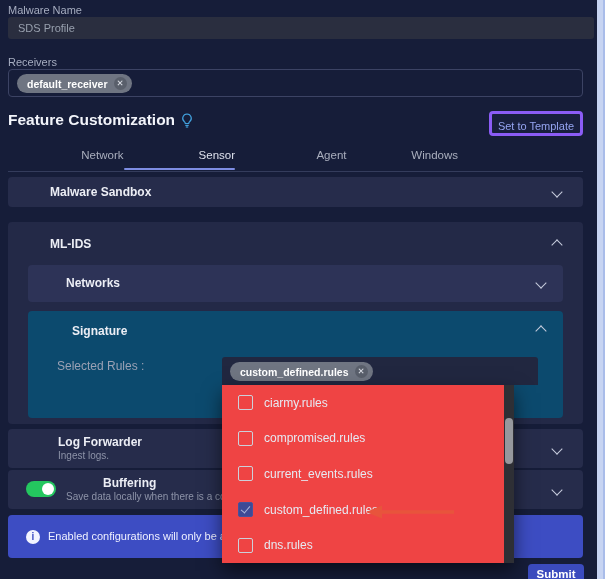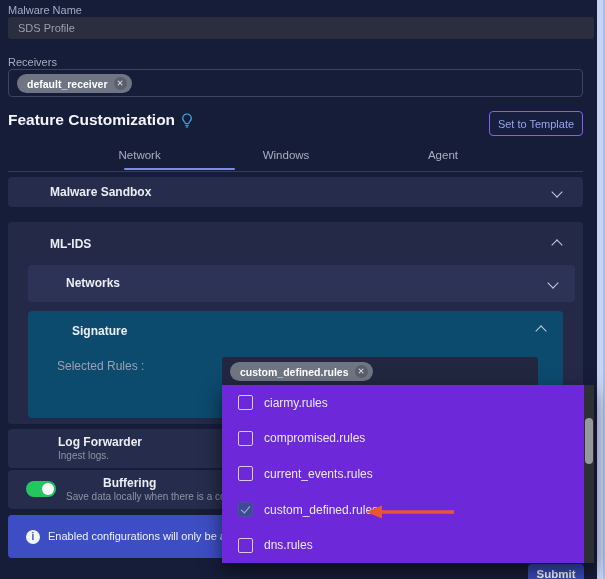--- a/index.html
+++ b/index.html
@@ -13,42 +13,42 @@
                  color:#98a0ae;font-size:11px;line-height:22px;padding-left:10px;box-sizing:border-box;}
   #receivers-label{left:8px;top:56px;}
   #receivers-box{left:8px;top:69px;width:575px;height:28px;border:1px solid #3c4364;border-radius:4px;box-sizing:border-box;}
   .chip{display:inline-flex;align-items:center;gap:6px;height:19px;background:#6f7582;border-radius:10px;
         padding:0 5px 0 10px;color:#fff;font-size:10.5px;font-weight:bold;}
   .chipx{display:inline-block;width:13px;height:13px;border-radius:50%;background:#595f6b;color:#dfe2e9;
          font-size:8.5px;line-height:13px;text-align:center;font-weight:normal;}
   #receivers-box .chip{position:absolute;left:8px;top:4px;}
   
   #fc-title{left:8px;top:111px;color:#f2f4fa;font-size:15.5px;font-weight:bold;display:flex;align-items:center;gap:6px;}
-  #set-template{left:489px;top:111px;width:94px;height:25px;border:1px solid #8b5cf6;border-radius:4px;
+  #set-template{left:489px;top:111px;width:94px;height:25px;border:3px solid #8b5cf6;border-radius:4px;
                 color:#95a4f0;font-size:11px;text-align:center;line-height:24px;box-sizing:border-box;background:rgba(32,40,78,.25);}
   
   #tabs{left:12px;top:143px;width:446px;height:26px;display:flex;}
   .tab{flex:1;text-align:right;color:#a9aebd;font-size:11.5px;line-height:24px;}
   .tab.active{color:#dde0ec;}
   #tab-underline{left:124px;top:168px;width:111px;height:2px;background:#7e8de3;border-radius:1px;}
   #tabline{left:8px;top:171px;width:575px;height:1px;background:rgba(145,155,200,.25);}
   
   .row{background:#262c4b;border-radius:4px;box-sizing:border-box;}
   .row-title{position:absolute;color:#eceef5;font-size:12px;font-weight:bold;}
   .chev{position:absolute;width:7px;height:7px;border-right:1.8px solid #c7ccdd;border-bottom:1.8px solid #c7ccdd;}
   .chev.down{transform:rotate(45deg);}
   .chev.up{transform:rotate(-135deg);}
   #malware-row{left:8px;top:177px;width:575px;height:30px;}
   #malware-row .row-title{left:42px;top:8px;}
   #malware-row .chev{right:22px;top:11px;}
   
   #mlids-panel{left:8px;top:222px;width:575px;height:202px;background:#232947;border-radius:4px;}
   #mlids-title{left:42px;top:15px;}
   #mlids-chev{right:22px;top:19px;}
-  #networks-row{position:absolute;left:20px;top:43px;width:535px;height:37px;background:#2d3357;border-radius:4px;padding-left:12px;}
+  #networks-row{position:absolute;left:20px;top:43px;width:535px;height:37px;background:#2d3357;border-radius:4px;}
   #networks-row .row-title{left:38px;top:11px;}
   #networks-row .chev{right:18px;top:14px;}
   #signature-panel{position:absolute;left:20px;top:89px;width:535px;height:107px;background:#0c4a6e;border-radius:4px;}
   #signature-panel .row-title{left:44px;top:13px;}
   #signature-panel .chev{right:18px;top:16px;}
   #selected-rules-label{position:absolute;left:29px;top:48px;color:#9aa1b4;font-size:12px;}
   
   #log-row{left:8px;top:429px;width:575px;height:39px;}
   #log-row .row-title{left:50px;top:6px;}
   #log-row .sub{left:50px;top:21px;}
@@ -63,21 +63,21 @@
   
   #banner{left:8px;top:515px;width:575px;height:43px;background:#3d4dc3;border-radius:4px;}
   #banner .info-ic{position:absolute;left:18px;top:15px;width:14px;height:14px;border-radius:50%;background:#f2f4ff;
                    color:#3d4dc3;font-size:10px;font-weight:bold;text-align:center;line-height:14px;}
   #banner-text{position:absolute;left:40px;top:0;height:43px;line-height:43px;color:#eef0ff;font-size:11px;white-space:nowrap;}
   #submit-btn{left:528px;top:564px;width:56px;height:26px;background:#3b4bbe;border-radius:4px;
               color:#fff;font-size:11.5px;font-weight:bold;text-align:center;line-height:21px;}
   
   #select-bar{left:222px;top:357px;width:316px;height:28px;background:#212740;border-radius:3px 3px 0 0;z-index:20;}
   #select-bar .chip{position:absolute;left:8px;top:5px;}
-  #dd-list{left:222px;top:385px;width:372px;height:178px;background:#6d28d9;z-index:20;
+  #dd-list{left:222px;top:385px;width:292px;height:178px;background:#ef4444;z-index:20;
            box-shadow:0 8px 18px rgba(0,0,0,.55);}
   .dd-item{position:absolute;left:0;width:296px;height:35.6px;display:flex;align-items:center;gap:11px;padding-left:16px;box-sizing:border-box;}
   .dd-item .lab{color:#e6e9f2;font-size:12px;}
   .cbx{width:13px;height:13px;border:1.7px solid #ccd0da;border-radius:2px;flex:none;position:relative;background:transparent;}
   .dd-item.checked .cbx{background:#3e4a96;border-color:#46529e;}
   .dd-item.checked .cbx::after{content:"";position:absolute;left:3.5px;top:0.5px;width:4px;height:8px;
         border-right:1.8px solid #aab5da;border-bottom:1.8px solid #aab5da;transform:rotate(40deg);}
   #dd-scroll{position:absolute;right:0;top:0;width:10px;height:178px;background:#2e2f35;}
   #dd-thumb{position:absolute;left:1px;top:33px;width:8px;height:46px;background:#96989d;border-radius:4px;}
   #arrow{left:366px;top:504px;z-index:30;}
@@ -108,22 +108,23 @@
     <svg width="12" height="15" viewBox="0 0 12 15">
       <path d="M6 1 a4.3 4.3 0 0 1 2.6 7.7 c-.6.5-.9 1.1-.9 1.8 h-3.4 c0-.7-.3-1.3-.9-1.8 A4.3 4.3 0 0 1 6 1 z" fill="none" stroke="#41a0dc" stroke-width="1.2"></path>
       <line x1="4.3" y1="12.4" x2="7.7" y2="12.4" stroke="#41a0dc" stroke-width="1.2"></line>
       <line x1="4.8" y1="14" x2="7.2" y2="14" stroke="#41a0dc" stroke-width="1.2"></line>
     </svg>
   </div>
   <div class="abs" id="set-template">Set to Template</div>
 
   <div class="abs" id="tabs">
     <div class="tab">Network</div>
+    <div class="tab active">Sensor</div>
+    <div class="tab">Agent</div>
     <div class="tab">Windows</div>
-    <div class="tab">Agent</div>
   </div>
   <div class="abs" id="tab-underline"></div>
   <div class="abs" id="tabline"></div>
 
   <div class="abs row" id="malware-row">
     <span class="row-title">Malware Sandbox</span>
     <span class="chev down"></span>
   </div>
 
   <div class="abs" id="mlids-panel">

